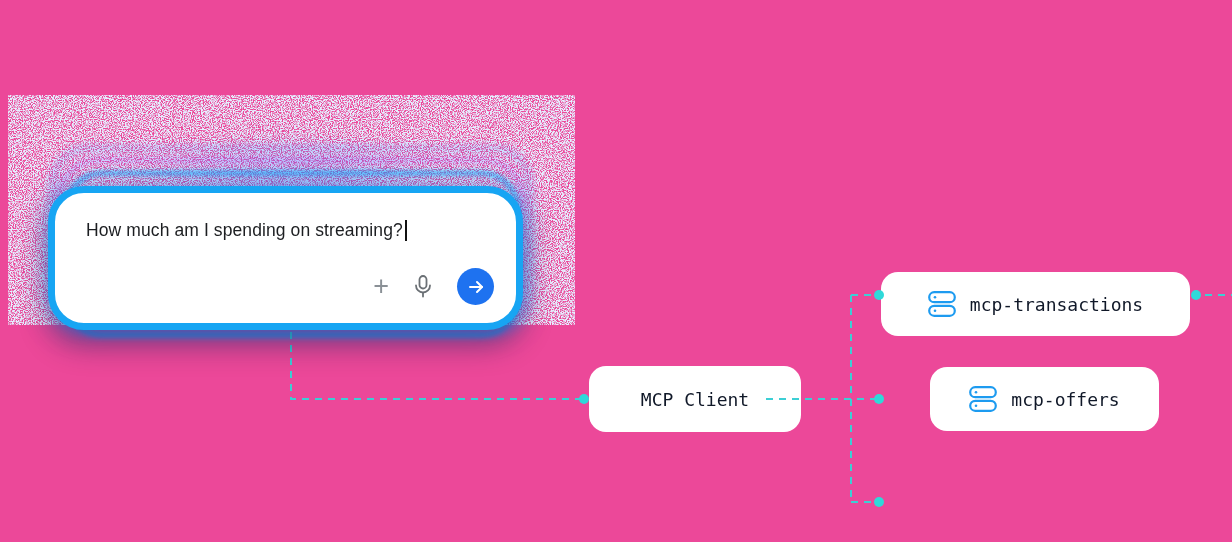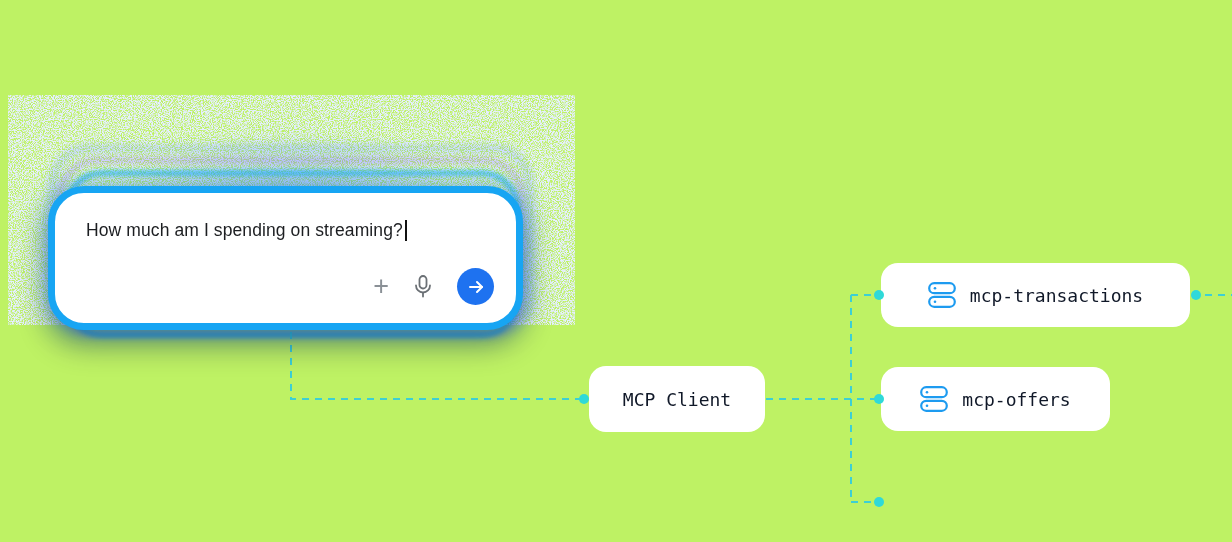--- a/index.html
+++ b/index.html
@@ -1,17 +1,17 @@
 <!DOCTYPE html>
 <html><head>
 <meta charset="utf-8">
 <style>
   html,body{margin:0;padding:0;background:#000;}
   .stage{
-    position:relative;width:1232px;height:542px;background:#bef264;
+    position:relative;width:1232px;height:542px;background:#ec4899;
     overflow:hidden;font-family:"Liberation Sans",sans-serif;
   }
 
   
   .noise-wrap{position:absolute;left:8px;top:95px;width:567px;height:230px;z-index:1;}
   .noise-wrap svg{display:block;}
 
   .glow{
     position:absolute;left:110px;top:130px;width:360px;height:170px;z-index:2;
     background:radial-gradient(closest-side, rgba(45,120,255,.38), rgba(0,0,0,0));
@@ -44,23 +44,23 @@
   
   .connectors{position:absolute;left:0;top:0;z-index:5;pointer-events:none;}
 
   
   .node{
     position:absolute;background:#fff;border-radius:17px;z-index:4;
     display:flex;align-items:center;justify-content:center;
     font-family:"DejaVu Sans Mono",monospace;font-size:18px;color:#101828;
   }
   .server-node{gap:14px;}
-  #node-client{left:589px;top:366px;width:176px;height:66px;}
-  #node-transactions{left:881px;top:263px;width:309px;height:64px;}
-  #node-offers{left:881px;top:367px;width:229px;height:64px;}
+  #node-client{left:589px;top:366px;width:212px;height:66px;}
+  #node-transactions{left:881px;top:272px;width:309px;height:64px;}
+  #node-offers{left:930px;top:367px;width:229px;height:64px;}
   #node-loyalty{left:881px;top:470px;width:243px;height:64px;}
   .server-icon{display:flex;align-items:center;}
 </style>
 </head>
 <body>
 
 <div class="stage">
 
   <div class="noise-wrap">
     <svg width="567" height="230">

